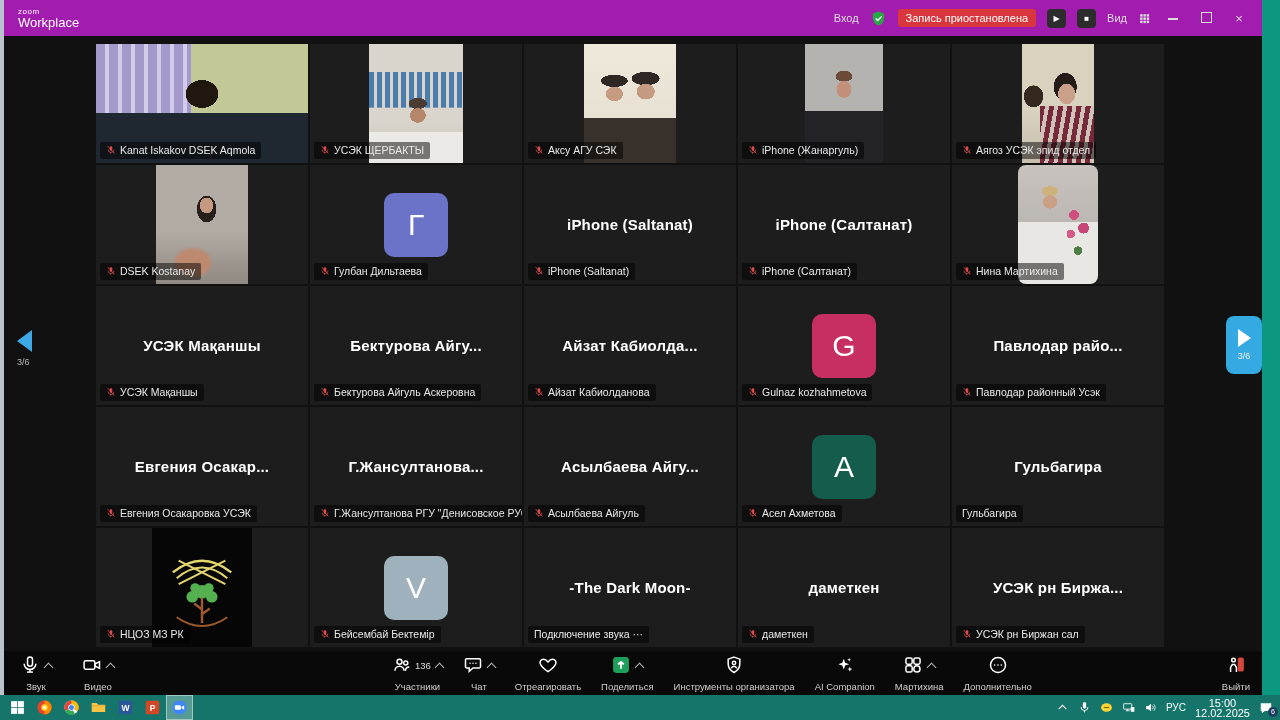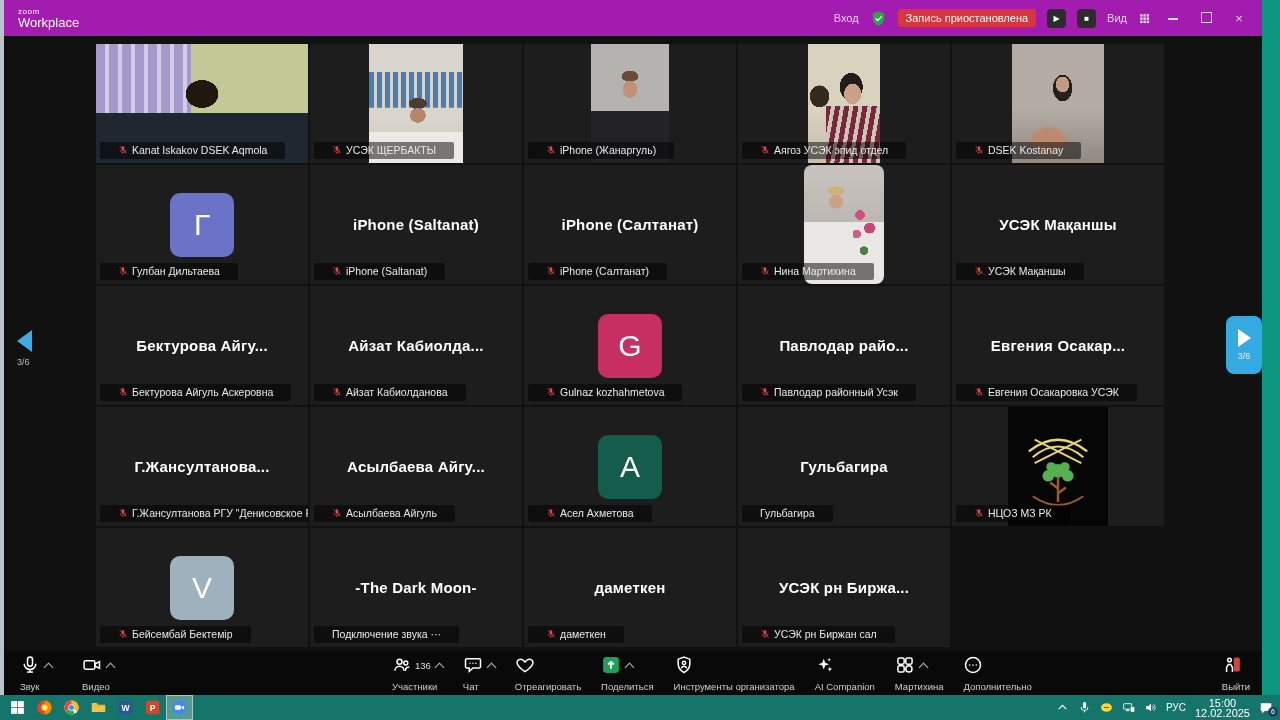--- a/index.html
+++ b/index.html
@@ -27,21 +27,21 @@
   
   #gallery{position:absolute;left:92px;top:44px;width:1068px;display:grid;
            grid-template-columns:repeat(5,1fr);grid-auto-rows:119px;gap:2px}
   .tile{position:relative;background:#1d1d1d;overflow:hidden;display:flex;align-items:center;justify-content:center}
   .vid{height:100%}
   .full{width:100%}.w44{width:44%}.w43{width:43%}.w38{width:38%}.w37{width:37%}.w34{width:34%}
   .center-name{font-size:15px;font-weight:bold;color:#fff;letter-spacing:.2px;text-align:center;padding:0 8px}
   .avatar{width:64px;height:64px;border-radius:10px;display:flex;align-items:center;justify-content:center;
           font-size:30px;color:#fff}
   .nameplate{position:absolute;left:4px;bottom:4px;background:rgba(0,0,0,.5);color:#e9e9e9;font-size:10.5px;
-             padding:2px 18px 3px;border-radius:2px;display:flex;align-items:center;gap:4px;white-space:nowrap;max-width:95%}
+             padding:2px 6px 3px;border-radius:2px;display:flex;align-items:center;gap:4px;white-space:nowrap;max-width:95%}
   .micoff{display:flex}.micoff svg{width:10px;height:10px}
   .logo-box{width:100px;height:100%;background:#060606;display:flex;align-items:center;justify-content:center}
   
   .s-kanat{background:
     radial-gradient(ellipse 27px 23px at 50% 42%, #20170f 60%, rgba(32,23,15,0) 61%),
     linear-gradient(180deg, rgba(0,0,0,0) 0 58%, #1f2730 58%),
     linear-gradient(90deg, rgba(0,0,0,0) 0 45%, #c2c896 45%),
     repeating-linear-gradient(90deg,#a399cb 0 9px,#d3cce9 9px 13px);}
   .s-sherbakty{background:
     radial-gradient(ellipse 13px 12px at 52% 60%, #b5866a 60%, rgba(0,0,0,0) 61%),
@@ -88,21 +88,21 @@
   #page-next{position:absolute;left:1222px;top:316px;width:36px;height:58px;background:#35a9e1;border-radius:8px;
              display:flex;flex-direction:column;align-items:center;justify-content:center;gap:4px;z-index:3}
   .tri-right{width:0;height:0;border:9px solid transparent;border-left:13px solid #fff;border-right:0}
   #page-next .page-num{color:#eef}
   
   #toolbar{position:absolute;left:0;right:0;top:651px;height:44px;background:#090909}
   .tb-group{position:absolute;top:0;height:44px;display:flex;align-items:center}
   #tbg-left{left:16px;gap:30px}
   #tbg-center{left:388px;gap:20px}
   #tbg-right{right:12px}
-  .tb-item{display:flex;flex-direction:column;justify-content:center;color:#d9d9d9}
+  .tb-item{display:flex;flex-direction:column;align-items:center;justify-content:center;color:#d9d9d9}
   .tb-top{height:22px;display:flex;align-items:center;gap:3px}
   .tb-icon svg{width:20px;height:20px;display:block}
   .tb-icon svg *{vector-effect:non-scaling-stroke}
   .tb-label{font-size:9.5px;margin-top:5px;color:#cfcfcf;white-space:nowrap}
   .tb-badge{font-size:9.5px;color:#ddd}
   .chev{width:6px;height:6px;border-left:1.5px solid #b5b5b5;border-top:1.5px solid #b5b5b5;
         transform:rotate(45deg);margin-left:2px;margin-top:4px}
   
   #taskbar{position:absolute;left:0;bottom:0;width:1280px;height:25px;background:#15756a;display:flex;
            align-items:center;z-index:10}
@@ -183,20 +183,34 @@
               <rect x="9" y="3" width="6" height="11" rx="3" fill="#e04a4a"></rect>
               <path d="M5 11a7 7 0 0 0 14 0" fill="none" stroke="#e04a4a" stroke-width="1.6"></path>
               <line x1="11" y1="17" x2="11" y2="21" stroke="#e04a4a" stroke-width="1.6"></line>
               <line x1="4" y1="2.5" x2="20" y2="20" stroke="#e04a4a" stroke-width="2"></line>
             </svg>
           </span>
           <span>УСЭК ЩЕРБАКТЫ</span>
         </div>
       </div>
       <div class="tile">
+        <div class="vid s-aksu w43"></div>
+        <div class="nameplate">
+          <span class="micoff">
+            <svg viewBox="0 0 24 24">
+              <rect x="9" y="3" width="6" height="11" rx="3" fill="#e04a4a"></rect>
+              <path d="M5 11a7 7 0 0 0 14 0" fill="none" stroke="#e04a4a" stroke-width="1.6"></path>
+              <line x1="11" y1="17" x2="11" y2="21" stroke="#e04a4a" stroke-width="1.6"></line>
+              <line x1="4" y1="2.5" x2="20" y2="20" stroke="#e04a4a" stroke-width="2"></line>
+            </svg>
+          </span>
+          <span>Аксу АГУ СЭК</span>
+        </div>
+      </div>
+      <div class="tile">
         <div class="vid s-zhanargul w37"></div>
         <div class="nameplate">
           <span class="micoff">
             <svg viewBox="0 0 24 24">
               <rect x="9" y="3" width="6" height="11" rx="3" fill="#e04a4a"></rect>
               <path d="M5 11a7 7 0 0 0 14 0" fill="none" stroke="#e04a4a" stroke-width="1.6"></path>
               <line x1="11" y1="17" x2="11" y2="21" stroke="#e04a4a" stroke-width="1.6"></line>
               <line x1="4" y1="2.5" x2="20" y2="20" stroke="#e04a4a" stroke-width="2"></line>
             </svg>
           </span>

